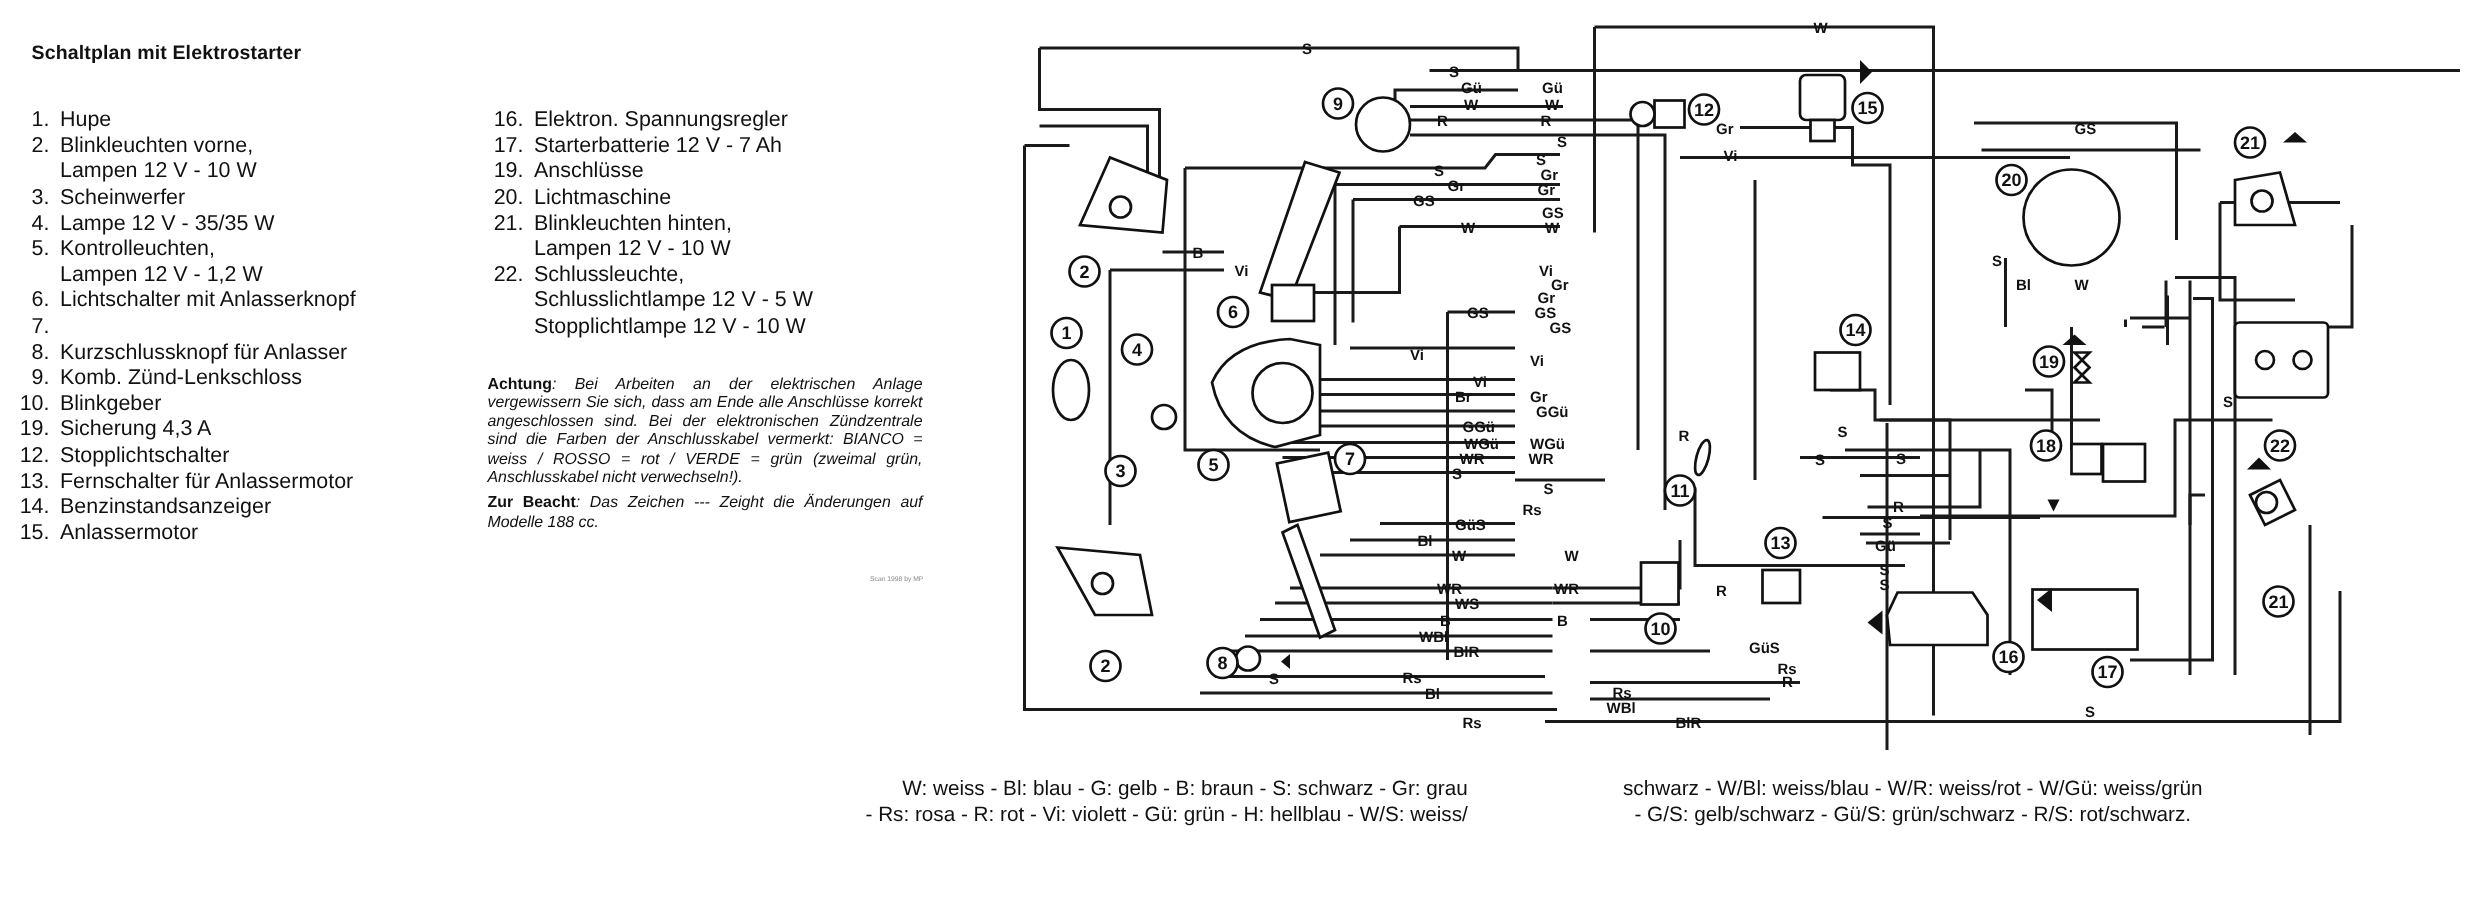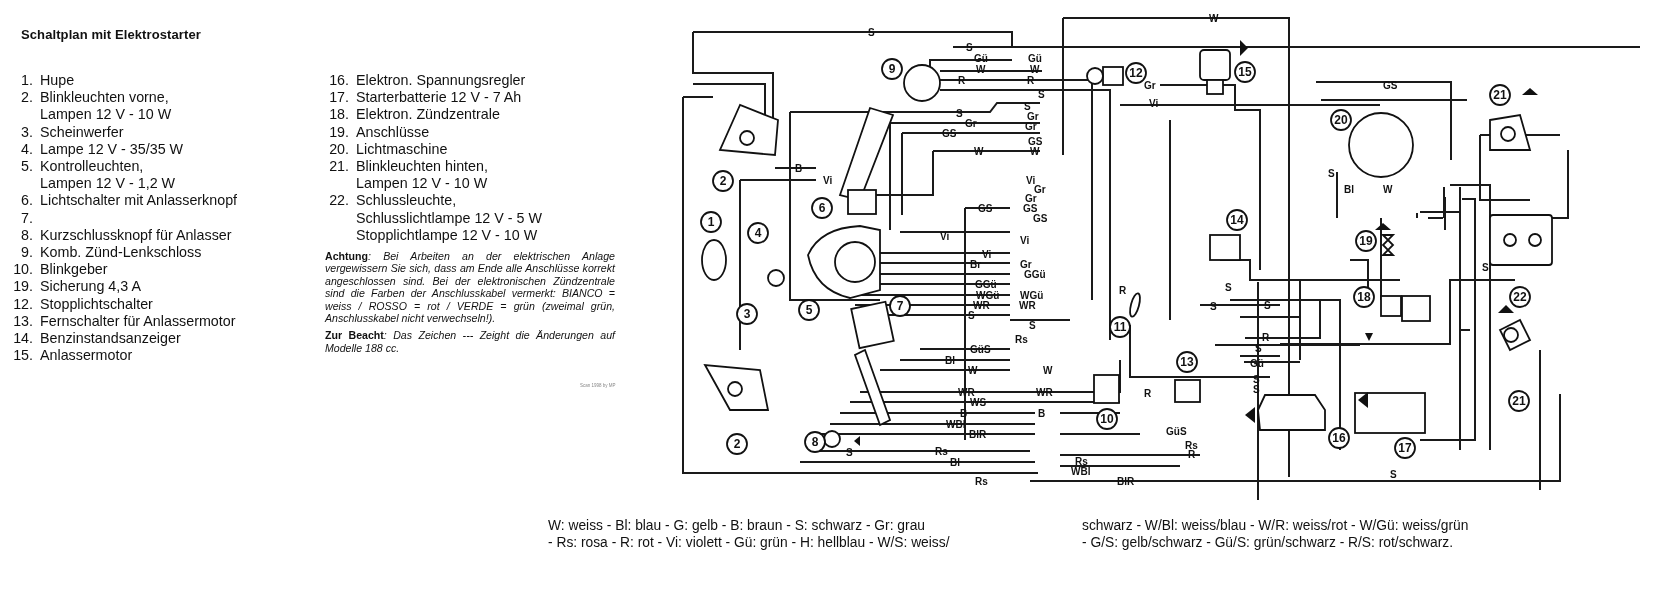--- a/index.html
+++ b/index.html
@@ -10,22 +10,22 @@
   .legend-col .num { width:33px; text-align:right; padding-right:7px; flex:none; }
   .legend-col .txt { white-space:pre-line; }
   .col1 { left:0px; top:72px; width:330px; }
   .col2 { left:316px; top:72px; width:300px; }
   .note { position:absolute; left:325px; top:250px; width:290px; font-size:10.6px; line-height:12.4px; text-align:justify; }
   .note b { font-style:normal; }
   .note i { font-style:italic; }
   .note p { margin:0 0 5px 0; }
   .copyright { position:absolute; left:580px; top:383px; font-size:4.5px; color:#888; }
   .colorkey { position:absolute; top:518px; font-size:13.8px; line-height:16.5px; font-weight:normal; white-space:pre; }
-  .ck1 { left:548px; }
-  .ck2 { left:1082px; }
+  .ck1 { left:577px;text-align:right; }
+  .ck2 { left:1082px;text-align:center; }
   svg.diagram { position:absolute; left:0; top:0; }
   .wire { fill:none; stroke:#1a1a1a; stroke-width:2; }
   .wlabel { font-family:"Liberation Sans", sans-serif; font-size:10px; font-weight:bold; fill:#111; }
   .callout circle { fill:#fff; stroke:#111; stroke-width:1.8; }
   .callout text { font-family:"Liberation Sans", sans-serif; font-size:12px; font-weight:bold; fill:#111; text-anchor:middle; dominant-baseline:central; }
   .comp { fill:#fff; stroke:#111; stroke-width:1.8; }
 </style>
 </head>
 <body>
 
@@ -95,24 +95,20 @@
     </div>
   </div>
 <div class="legend-col col2" id="legendRight">
     <div class="item">
       <span class="num">16.</span>
       <span class="txt">Elektron. Spannungsregler</span>
     </div>
     <div class="item">
       <span class="num">17.</span>
       <span class="txt">Starterbatterie 12 V - 7 Ah</span>
-    </div>
-    <div class="item">
-      <span class="num">18.</span>
-      <span class="txt">Elektron. Zündzentrale</span>
     </div>
     <div class="item">
       <span class="num">19.</span>
       <span class="txt">Anschlüsse</span>
     </div>
     <div class="item">
       <span class="num">20.</span>
       <span class="txt">Lichtmaschine</span>
     </div>
     <div class="item">

